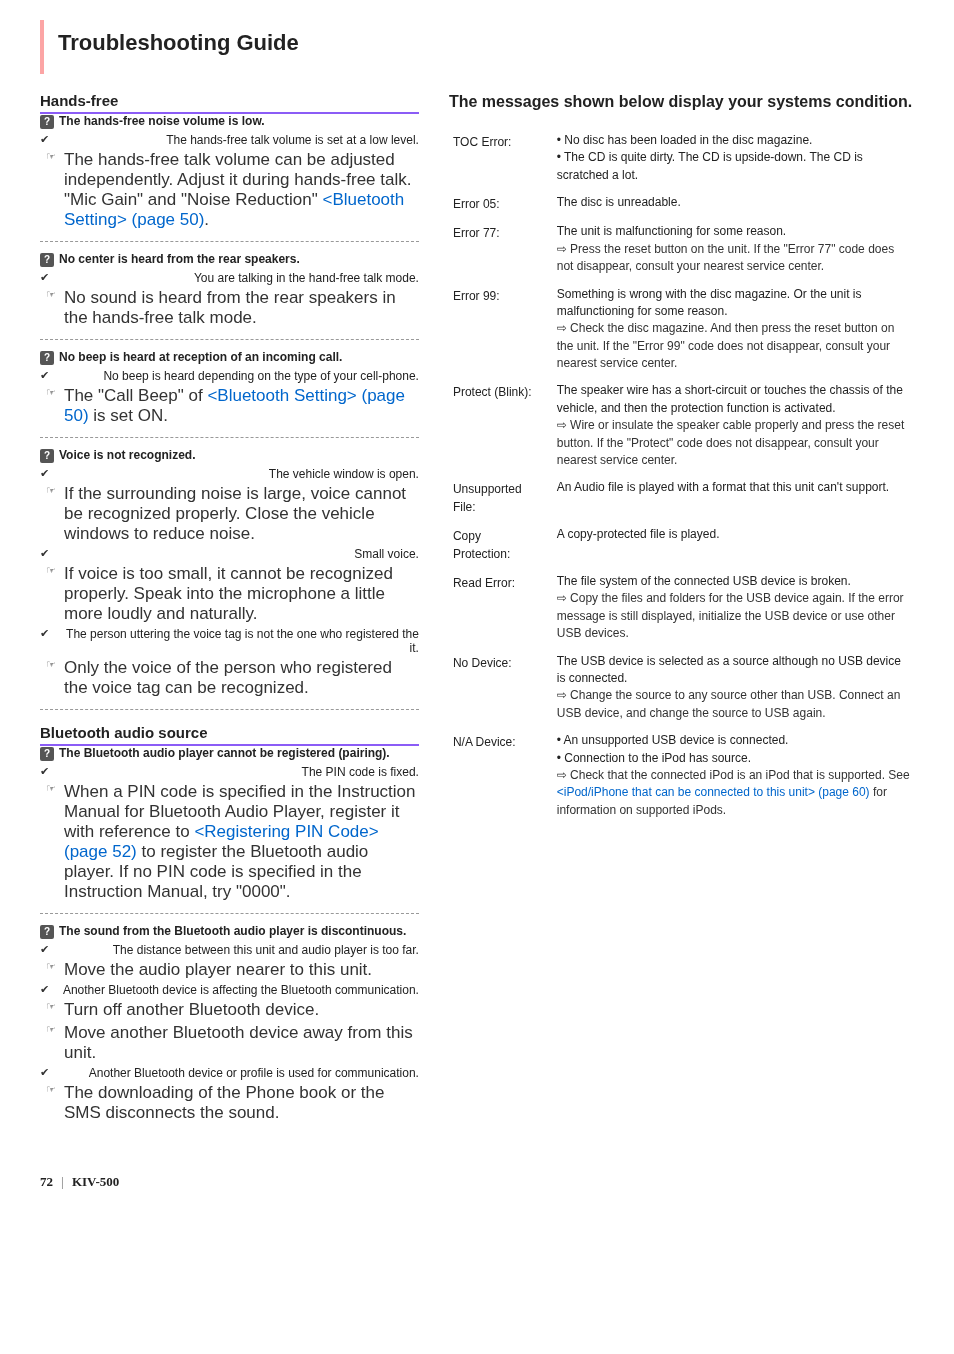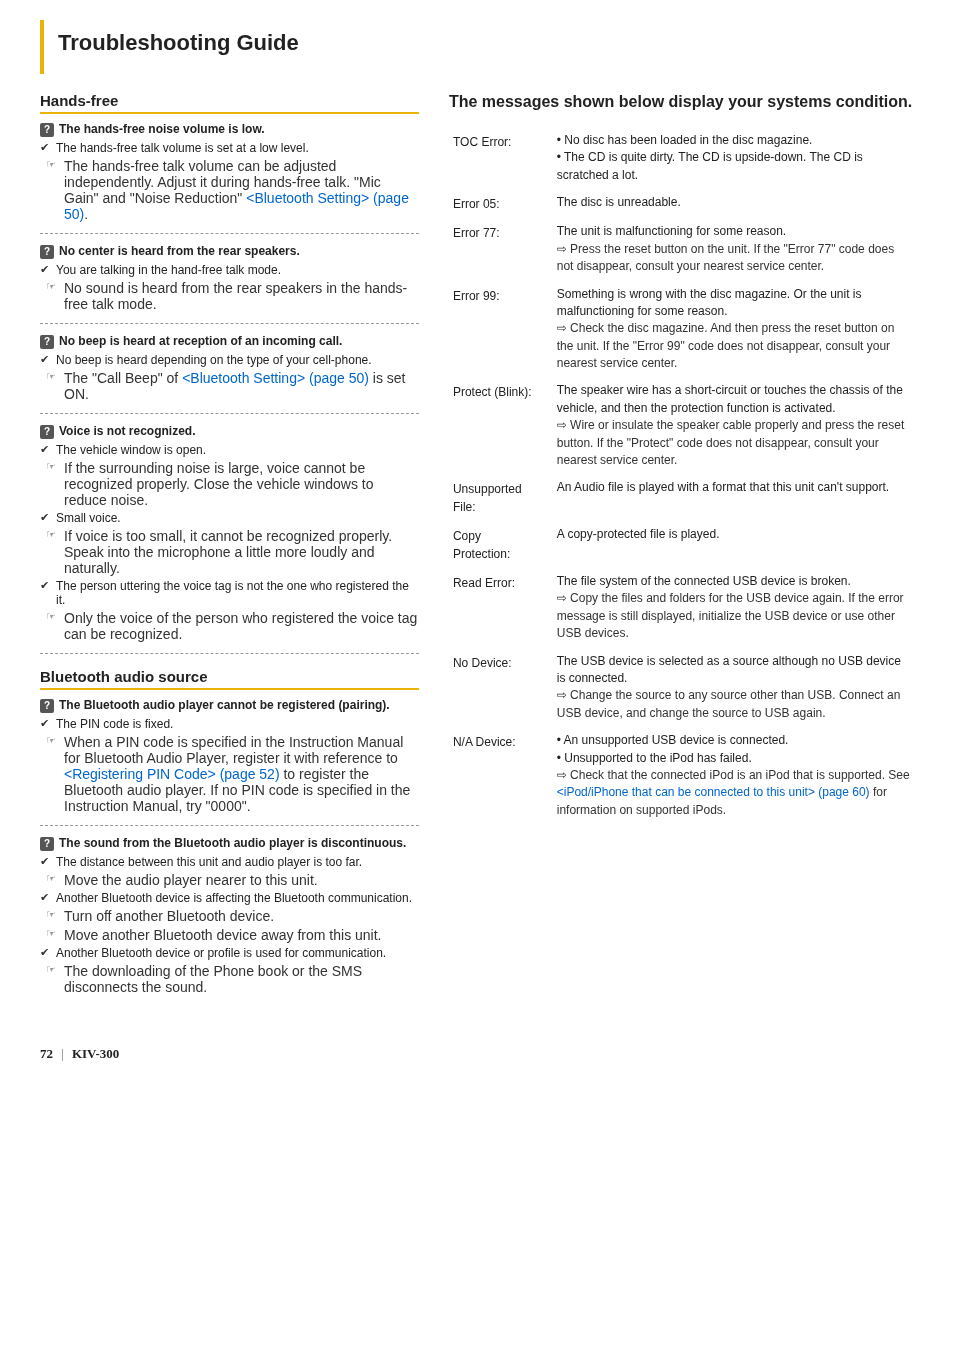--- a/index.html
+++ b/index.html
@@ -9,41 +9,40 @@
       font-size: 12px;
       color: #222;
       width: 954px;
       min-height: 1354px;
       padding: 20px 40px 40px 40px;
     }
     .page-title {
       font-size: 22px;
       font-weight: bold;
       padding: 10px 0 18px 0;
-      border-left: 4px solid #eab308;
+      border-left: 4px solid #fca5a5;
       padding-left: 14px;
       margin-bottom: 18px;
     }
     .two-col {
       display: flex;
       gap: 30px;
     }
     .col-left {
       flex: 1 1 44%;
       max-width: 44%;
     }
     .col-right {
       flex: 1 1 54%;
       max-width: 54%;
     }
     .section-title {
       font-size: 15px;
       font-weight: bold;
-      margin-bottom: 8px;
-      border-bottom: 2px solid #eab308;
+      border-bottom: 2px solid #8b5cf6;
       padding-bottom: 3px;
     }
     .question-block {
       margin-bottom: 10px;
       border-bottom: 1px dashed #999;
       padding-bottom: 8px;
     }
     .question-block:last-child {
       border-bottom: none;
     }
@@ -66,34 +65,35 @@
       text-align: center;
       line-height: 14px;
       border-radius: 2px;
       flex-shrink: 0;
       margin-top: 1px;
     }
     .bullet-check {
       padding-left: 16px;
       margin-bottom: 3px;
       position: relative;
+      text-align: right;
     }
     .bullet-check::before {
       content: '✔';
       position: absolute;
       left: 0;
       color: #333;
       font-size: 11px;
     }
     .bullet-note {
       padding-left: 24px;
       margin-bottom: 3px;
       position: relative;
       color: #333;
-      font-size: 14px;
+      font-size: 17px;
     }
     .bullet-note::before {
       content: '☞';
       position: absolute;
       left: 6px;
       font-size: 11px;
     }
     .link-blue {
       color: #0066cc;
       text-decoration: none;
@@ -288,26 +288,26 @@
           <td>
             <span>The USB device is selected as a source although no USB device is connected.</span><br>
             <span class="action-arrow">Change the source to any source other than USB. Connect an USB device, and change the source to USB again.</span>
           </td>
         </tr>
 
         <tr>
           <td>N/A Device:</td>
           <td>
             <span>• An unsupported USB device is connected.</span><br>
-            <span>• Unsupported to the iPod has failed.</span><br>
+            <span>• Connection to the iPod has source.</span><br>
             <span class="action-arrow">Check that the connected iPod is an iPod that is supported. See <a class="link-blue">&lt;iPod/iPhone that can be connected to this unit&gt; (page 60)</a> for information on supported iPods.</span>
           </td>
         </tr>
       </tbody>
     </table>
   </div>
 </div>
 
 <div class="footer">
   <span>72</span>
   <span class="footer-divider">|</span>
-  <span>KIV-300</span>
+  <span>KIV-500</span>
 </div>
 
 </body></html>

